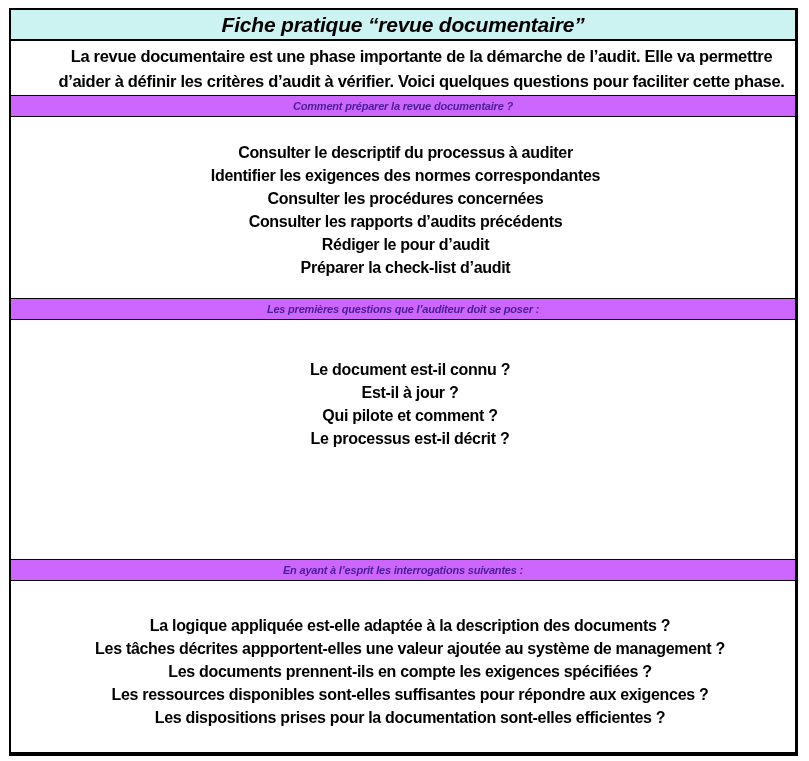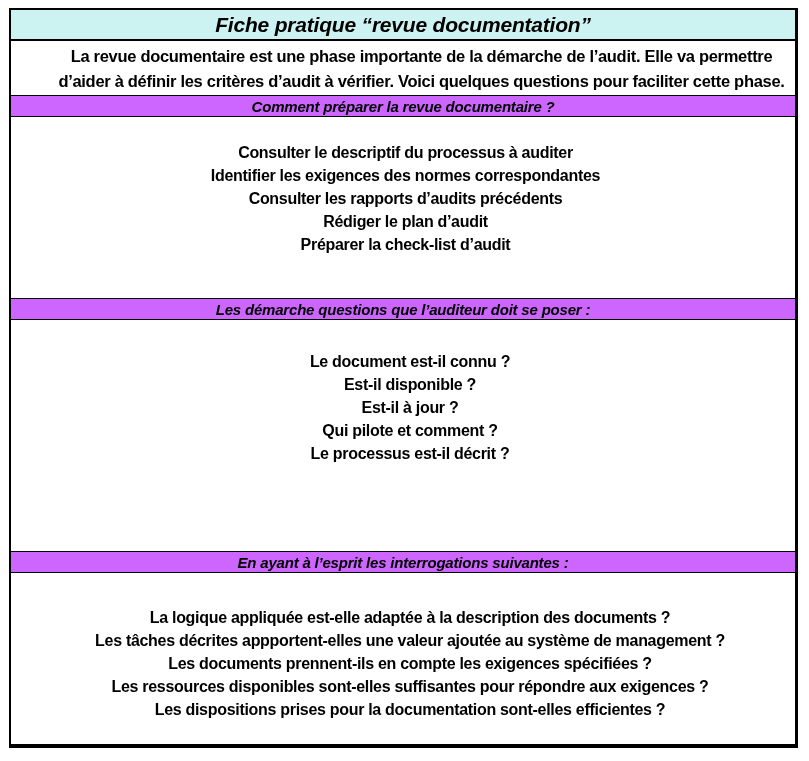--- a/index.html
+++ b/index.html
@@ -54,74 +54,74 @@
     box-sizing: border-box;
     height: 22px;
     background: #CC66FF;
     border-top: 1px solid #000000;
     border-bottom: 1px solid #000000;
     display: flex;
     align-items: center;
     justify-content: center;
   }
   .bar span {
-    font-size: 15px;
+    font-size: 11px;
     font-weight: bold;
     font-style: italic;
-    color: #000000;
+    color: #4c1d95;
     letter-spacing: -0.2px;
   }
   .sec {
     box-sizing: border-box;
     background: #ffffff;
   }
   .sec .li {
     font-size: 16px;
     font-weight: bold;
     line-height: 23px;
     letter-spacing: -0.3px;
     white-space: nowrap;
     text-align: center;
   }
   .sec1 { height: 181px; padding: 24px 6px 0 11px; }
-  .sec2 { height: 231px; padding: 30px 6px 6px 20px; }
+  .sec2 { height: 231px; padding: 30px 6px 6px 20px; margin-top: 8px; }
   .sec3 { height: 171px; padding: 33px 6px 0 20px; }
 </style>
 </head>
 <body>
 
 <div class="fiche">
 
   <div class="title-bar">
-    <span>Fiche pratique  “revue documentation”</span>
+    <span>Fiche pratique  “revue documentaire”</span>
   </div>
 
   <div class="intro">
     <span>La revue documentaire est une phase importante de la démarche de l’audit. Elle va permettre d’aider à définir les critères d’audit à vérifier. Voici quelques questions pour faciliter cette phase.</span>
   </div>
 
   <div class="bar">
     <span>Comment préparer la revue documentaire ?</span>
   </div>
 
   <div class="sec sec1">
     <div class="li">Consulter le descriptif du processus à auditer</div>
     <div class="li">Identifier les exigences des normes correspondantes</div>
+    <div class="li">Consulter les procédures concernées</div>
     <div class="li">Consulter les rapports d’audits précédents</div>
-    <div class="li">Rédiger le plan d’audit</div>
+    <div class="li">Rédiger le pour d’audit</div>
     <div class="li">Préparer la check-list d’audit</div>
   </div>
 
   <div class="bar">
-    <span>Les démarche questions que l’auditeur doit se poser :</span>
+    <span>Les premières questions que l’auditeur doit se poser :</span>
   </div>
 
   <div class="sec sec2">
     <div class="li">Le document est-il connu ?</div>
-    <div class="li">Est-il disponible ?</div>
     <div class="li">Est-il à jour ?</div>
     <div class="li">Qui pilote et comment ?</div>
     <div class="li">Le processus est-il décrit ?</div>
   </div>
 
   <div class="bar">
     <span>En ayant à l’esprit les interrogations suivantes :</span>
   </div>
 
   <div class="sec sec3">

